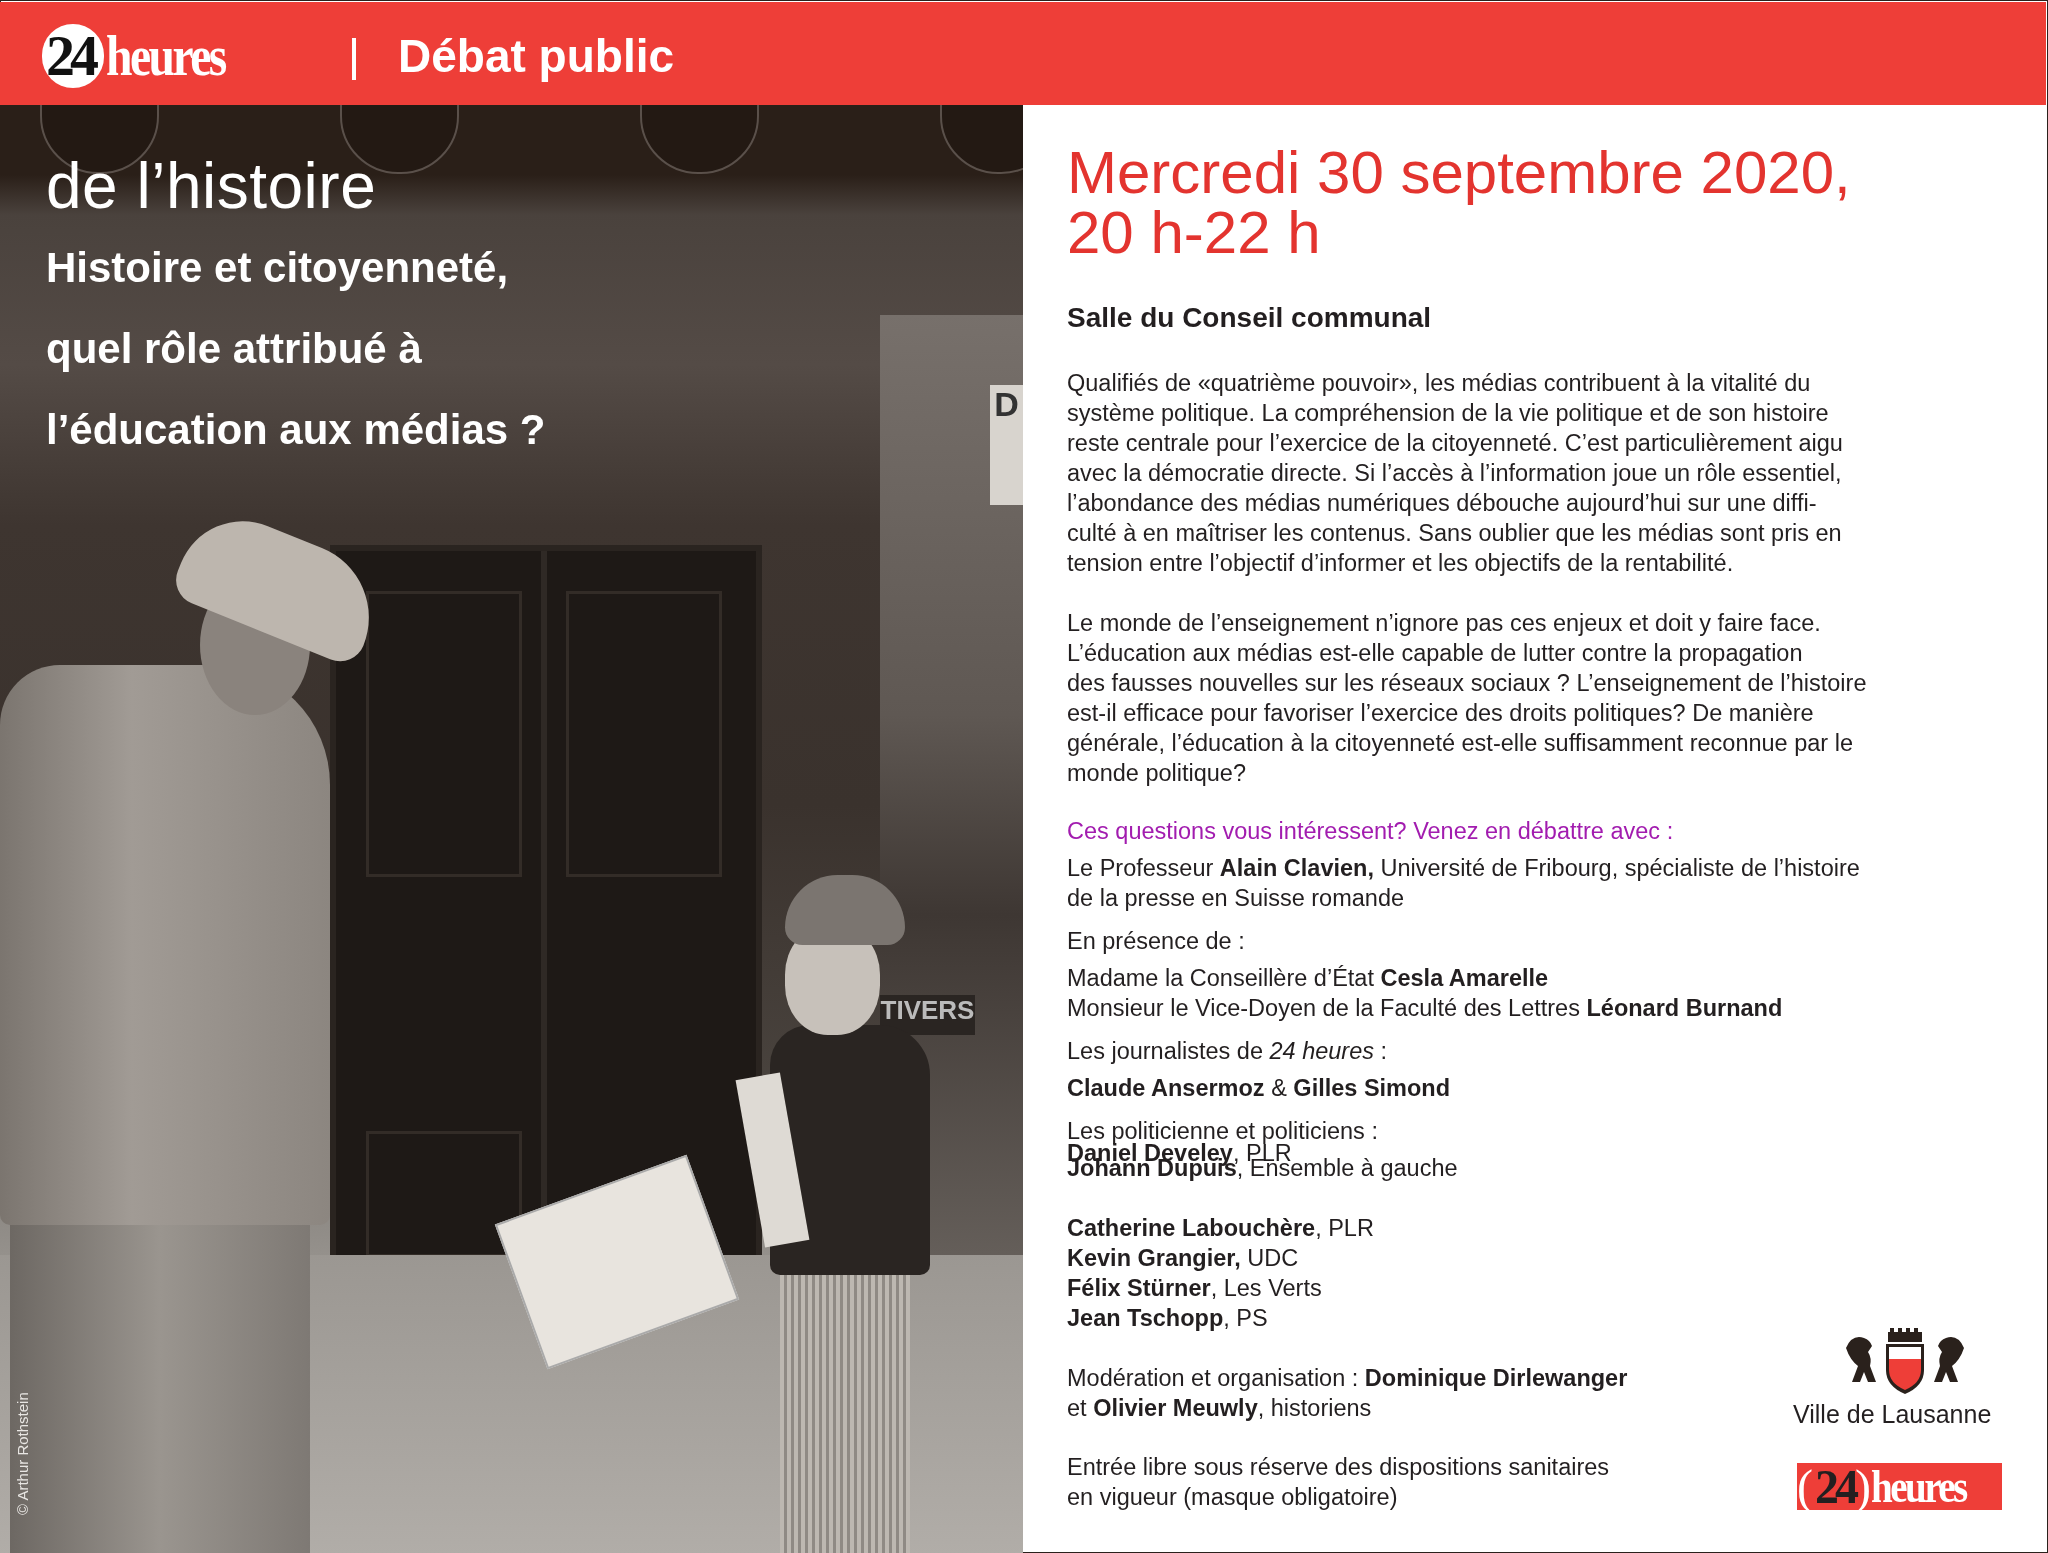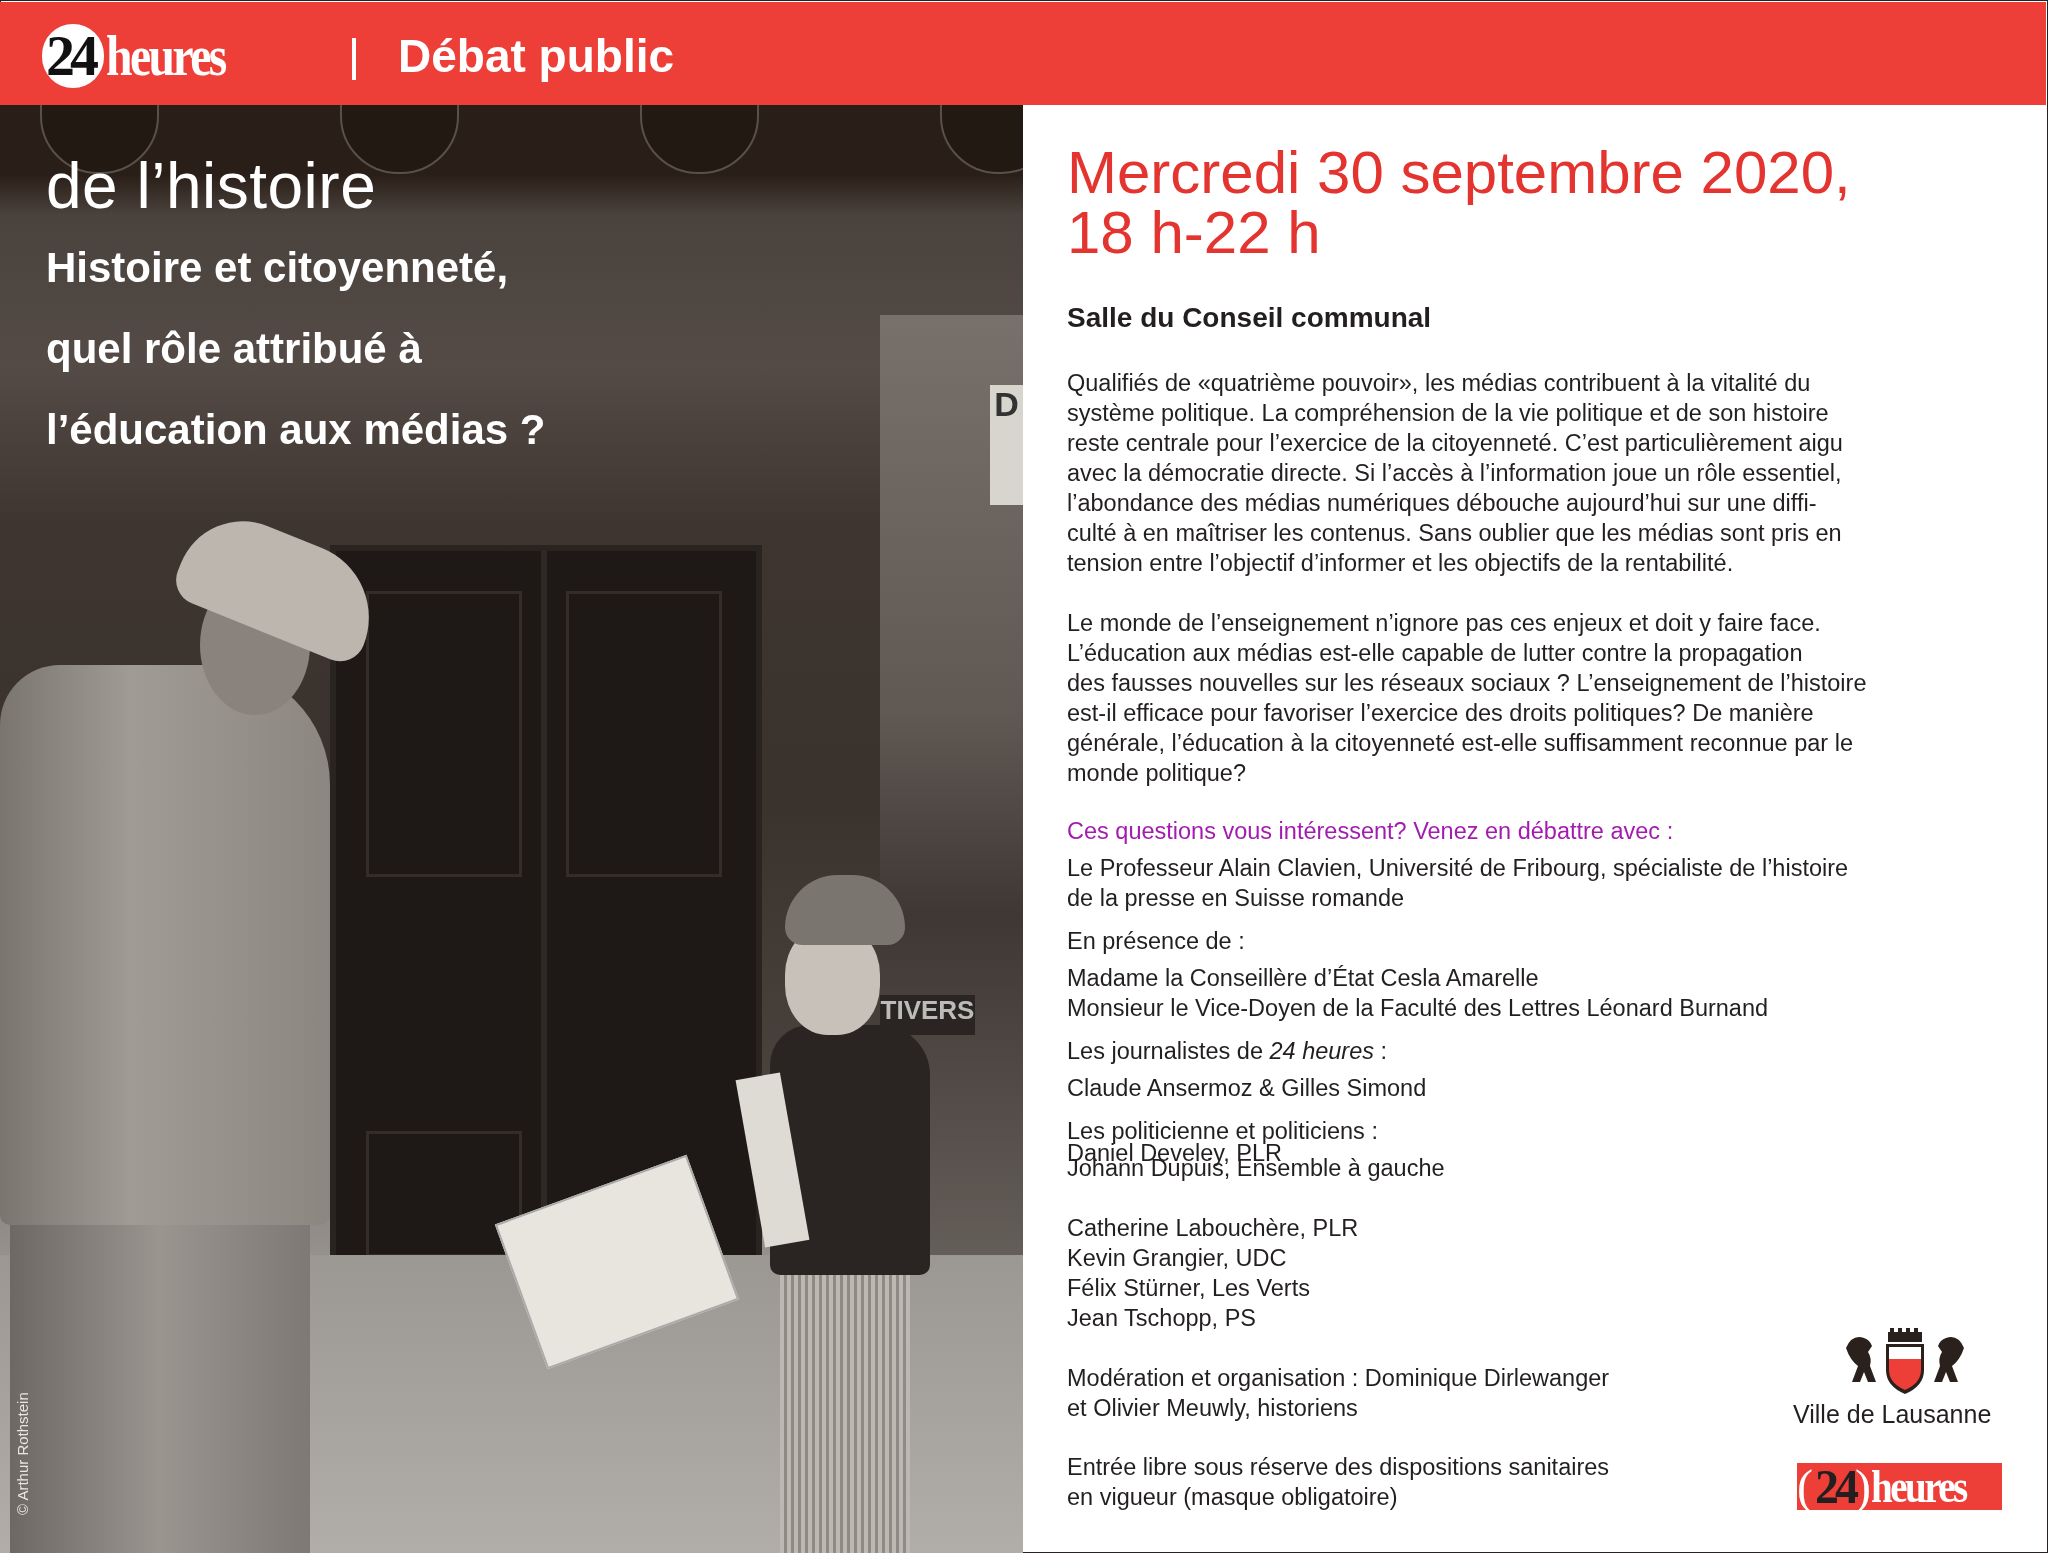--- a/index.html
+++ b/index.html
@@ -37,21 +37,21 @@
   .paper2{position:absolute;left:750px;top:970px;width:45px;height:170px;background:#dedad4;transform:rotate(-10deg);}
   
   .title{position:absolute;left:46px;top:146px;color:#fff;width:960px;}
   .title .light{font-size:64px;line-height:81px;font-weight:normal;display:block;white-space:nowrap;letter-spacing:0.5px;}
   .title .bold{font-size:42px;line-height:81px;font-weight:bold;display:block;white-space:nowrap;}
   .credit{position:absolute;left:14px;top:1515px;transform:rotate(-90deg);transform-origin:left top;color:#e8e6e3;font-size:15px;white-space:nowrap;}
   .date{position:absolute;left:1067px;top:143px;color:#e3342f;font-size:60px;line-height:60px;white-space:nowrap;}
   .rline{position:absolute;left:1067px;font-size:23.5px;line-height:30px;white-space:nowrap;color:#231f20;}
   .venue{position:absolute;left:1067px;top:302px;font-size:28px;font-weight:bold;white-space:nowrap;}
   .red{color:#a21caf;font-weight:normal;}
-  b{font-weight:normal;margin-top:48px;}
+  b{font-weight:bold;margin-top:48px;}
   i{font-style:italic;}
   
   .lausanne{position:absolute;left:1795px;top:1328px;width:220px;text-align:center;}
   .lausanne-name{position:absolute;left:1793px;top:1400px;font-size:25px;white-space:nowrap;}
   .logo-bottom{position:absolute;left:1797px;top:1463px;width:205px;height:47px;background:#ee3e38;display:flex;align-items:center;}
   .logo-bottom .b24{color:#231f20;font-family:"Liberation Serif",serif;font-weight:bold;font-size:48px;letter-spacing:-4px;line-height:47px;padding-left:2px;}
   .logo-bottom .bparen{color:#fff;font-family:"Liberation Serif",serif;font-size:48px;line-height:47px;}
   .logo-bottom .bh{color:#fff;font-family:"Liberation Serif",serif;font-weight:bold;font-size:46px;letter-spacing:-3px;transform:scaleX(0.85);transform-origin:left center;}
 </style>
 </head>
@@ -104,21 +104,21 @@
 <div class="title">
   <span class="light">de l’histoire</span>
   <span class="bold">Histoire et citoyenneté,</span>
   <span class="bold">quel rôle attribué à</span>
   <span class="bold">l’éducation aux médias ?</span>
 </div>
 <div class="credit">© Arthur Rothstein</div>
 
 <div class="date">
   <div>Mercredi 30 septembre 2020,</div>
-  <div>18 h-22 h</div>
+  <div>20 h-22 h</div>
 </div>
 <div class="venue">Salle du Conseil communal</div>
 
 <div>
   <div class="rline" style="top:368px">Qualifiés de «quatrième pouvoir», les médias contribuent à la vitalité du</div>
   <div class="rline" style="top:398px">système politique. La compréhension de la vie politique et de son histoire</div>
   <div class="rline" style="top:428px">reste centrale pour l’exercice de la citoyenneté. C’est particulièrement aigu</div>
   <div class="rline" style="top:458px">avec la démocratie directe. Si l’accès à l’information joue un rôle essentiel,</div>
   <div class="rline" style="top:488px">l’abondance des médias numériques débouche aujourd’hui sur une diffi-</div>
   <div class="rline" style="top:518px">culté à en maîtriser les contenus. Sans oublier que les médias sont pris en</div>

